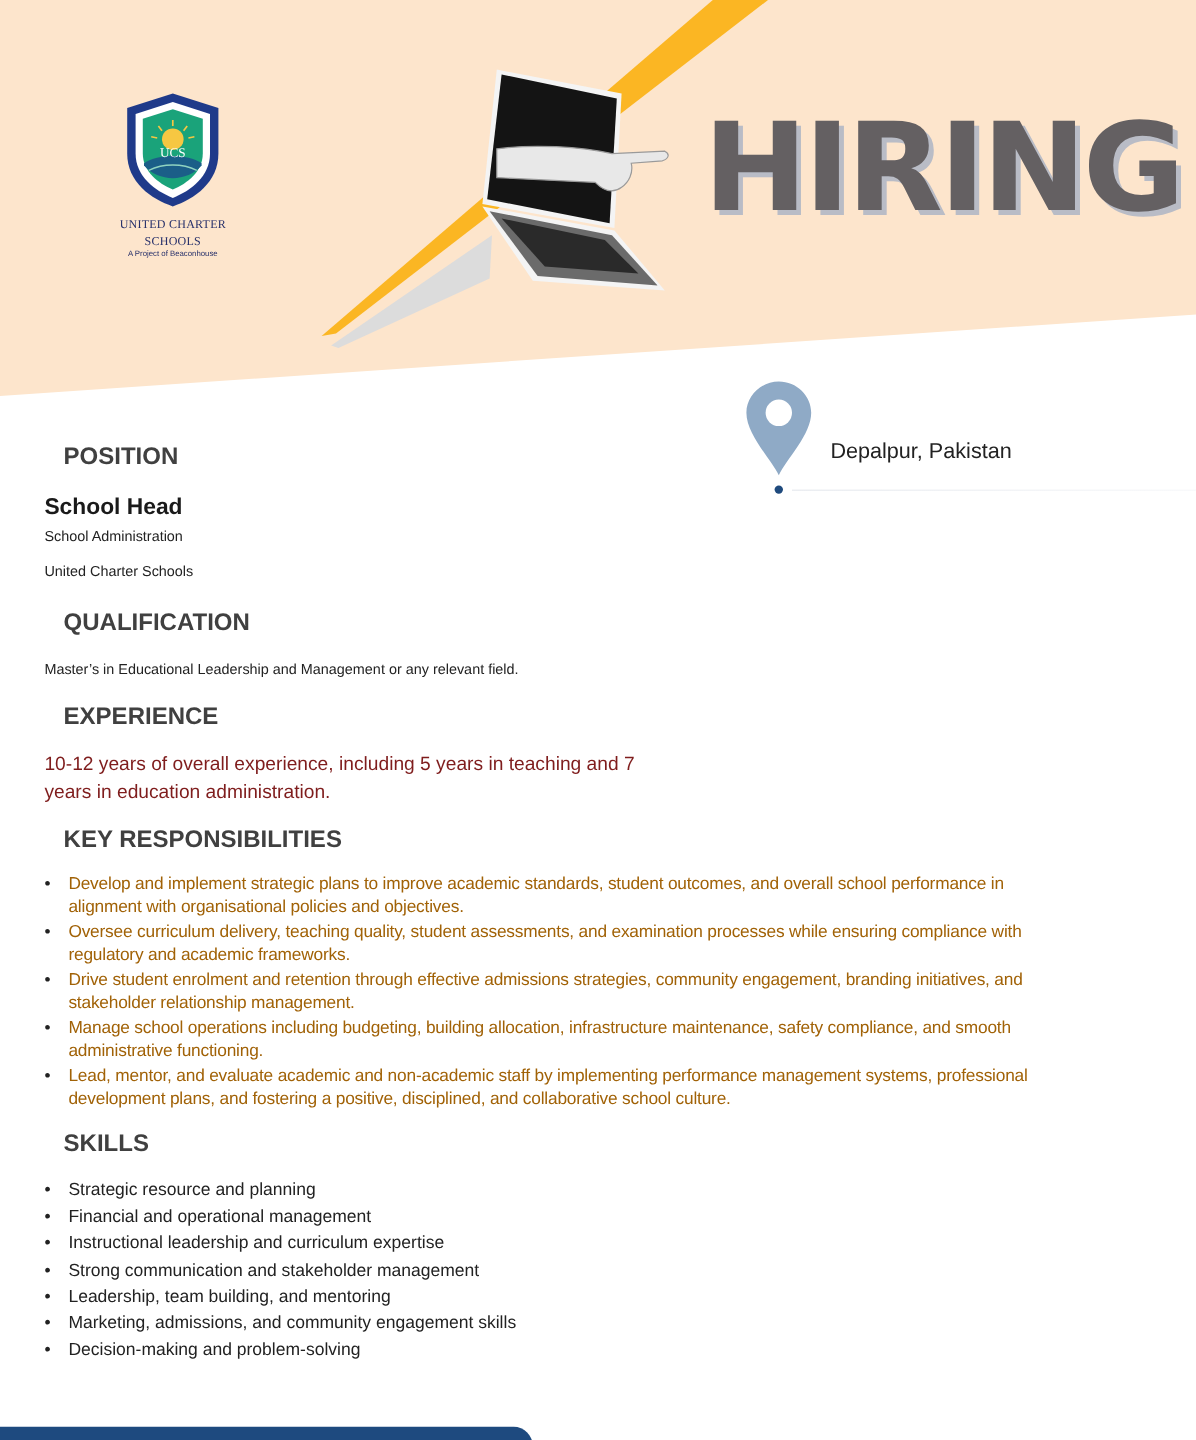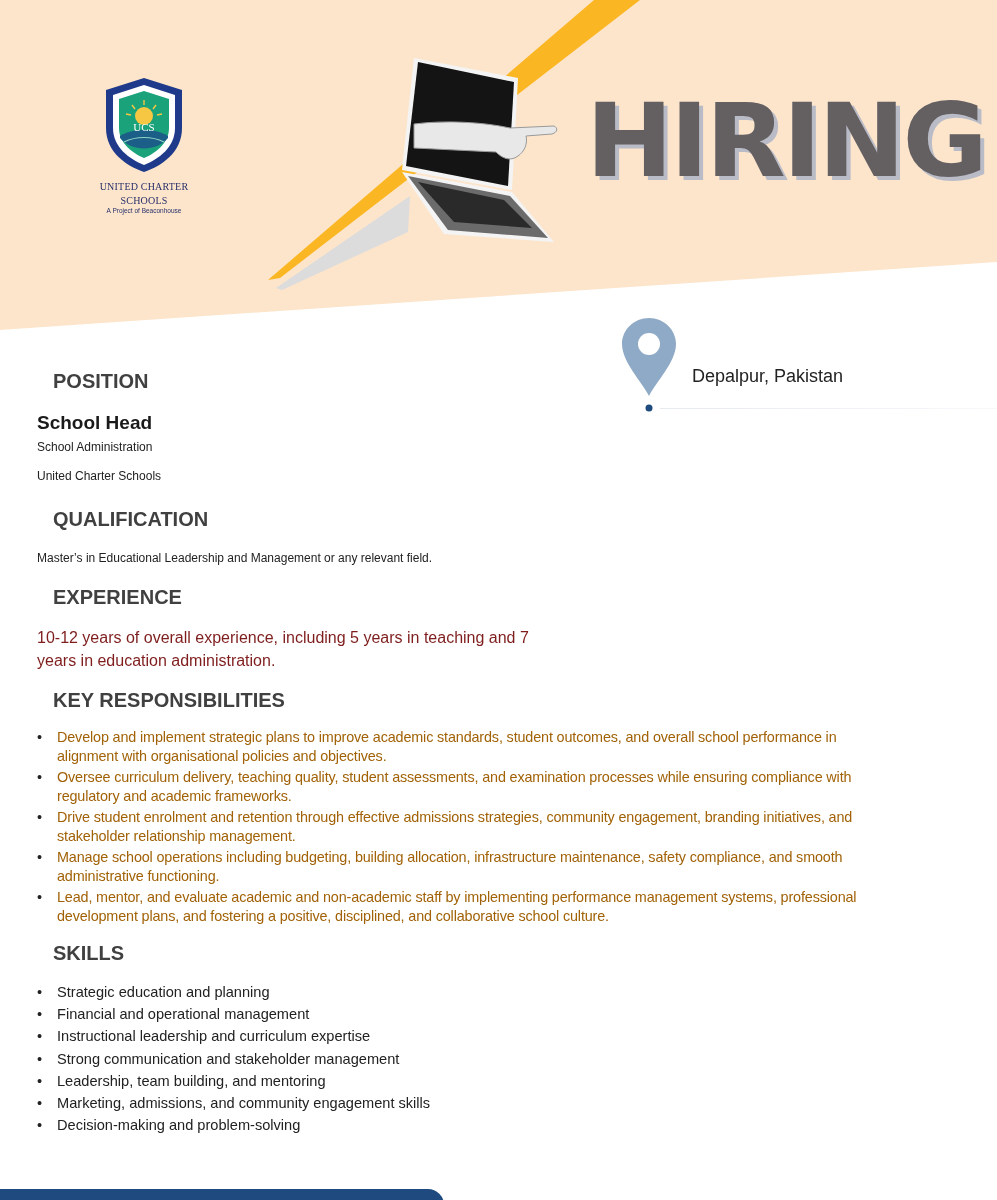--- a/index.html
+++ b/index.html
@@ -102,21 +102,21 @@
       <li>Oversee curriculum delivery, teaching quality, student assessments, and examination processes while ensuring compliance with regulatory and academic frameworks.</li>
       <li>Drive student enrolment and retention through effective admissions strategies, community engagement, branding initiatives, and stakeholder relationship management.</li>
       <li>Manage school operations including budgeting, building allocation, infrastructure maintenance, safety compliance, and smooth administrative functioning.</li>
       <li>Lead, mentor, and evaluate academic and non-academic staff by implementing performance management systems, professional development plans, and fostering a positive, disciplined, and collaborative school culture.</li>
     </ul>
   </section>
 
   <section class="sec" style="margin-top:4px;">
     <h2 style="line-height:24px;">SKILLS</h2>
     <ul class="skills">
-      <li>Strategic education and planning</li>
+      <li>Strategic resource and planning</li>
       <li>Financial and operational management</li>
       <li>Instructional leadership and curriculum expertise</li>
       <li>Strong communication and stakeholder management</li>
       <li>Leadership, team building, and mentoring</li>
       <li>Marketing, admissions, and community engagement skills</li>
       <li>Decision-making and problem-solving</li>
     </ul>
   </section>
 </div>
 

